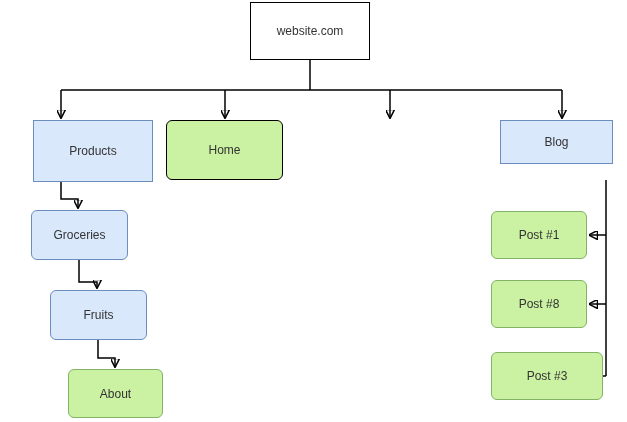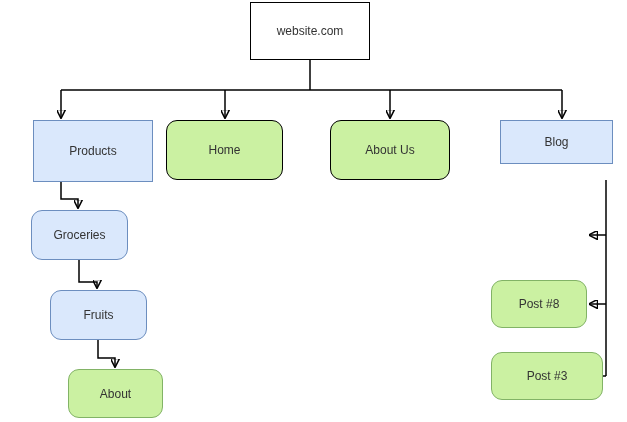--- a/index.html
+++ b/index.html
@@ -32,21 +32,21 @@
     display: flex;
     align-items: center;
     justify-content: center;
     box-sizing: border-box;
     font-size: 12px;
     color: var(--text-color, #333333);
     text-align: center;
     cursor: default;
   }
   .sq      { border-radius: 0; }
-  .rounded { border-radius: 11px; }
+  .rounded { border-radius: 6px; }
   .white       { background: var(--node-white-fill, #ffffff); border: 1.5px solid var(--node-white-border, #000000); }
   .blue        { background: var(--blue-fill, #dae8fc);       border: 1.5px solid var(--blue-border, #6c8ebf); }
   .green-black { background: var(--green-fill, #cbf1a2);      border: 1.5px solid var(--green-border-dark, #000000); }
   .green       { background: var(--green-fill, #cbf1a2);      border: 1.5px solid var(--green-border, #82b366); }
 
   
   #n-website   { left: 250px; top: 2px;   width: 120px; height: 58px; }
   #n-products  { left: 1px;   top: 120px; width: 120px; height: 62px; margin-left: 32px; }
   #n-home      { left: 166px; top: 120px; width: 117px; height: 60px; }
   #n-about     { left: 330px; top: 120px; width: 120px; height: 60px; }
@@ -93,40 +93,40 @@
   </div>
 
   <div id="n-products" class="node sq blue">
     <span>Products</span>
   </div>
 
   <div id="n-home" class="node rounded green-black">
     <span>Home</span>
   </div>
 
-  <div id="n-about" class="node rounded green-black">
-    <span>About Us</span>
-  </div>
 
   <div id="n-blog" class="node sq blue">
     <span>Blog</span>
   </div>
 
   <div id="n-groceries" class="node rounded blue">
     <span>Groceries</span>
   </div>
 
   <div id="n-fruits" class="node rounded blue">
     <span>Fruits</span>
   </div>
 
   <div id="n-pears" class="node rounded green">
     <span>About</span>
   </div>
 
+  <div id="n-post1" class="node rounded green">
+    <span>Post #1</span>
+  </div>
 
   <div id="n-post2" class="node rounded green">
     <span>Post #8</span>
   </div>
 
   <div id="n-post3" class="node rounded green">
     <span>Post #3</span>
   </div>
 
 </div>

